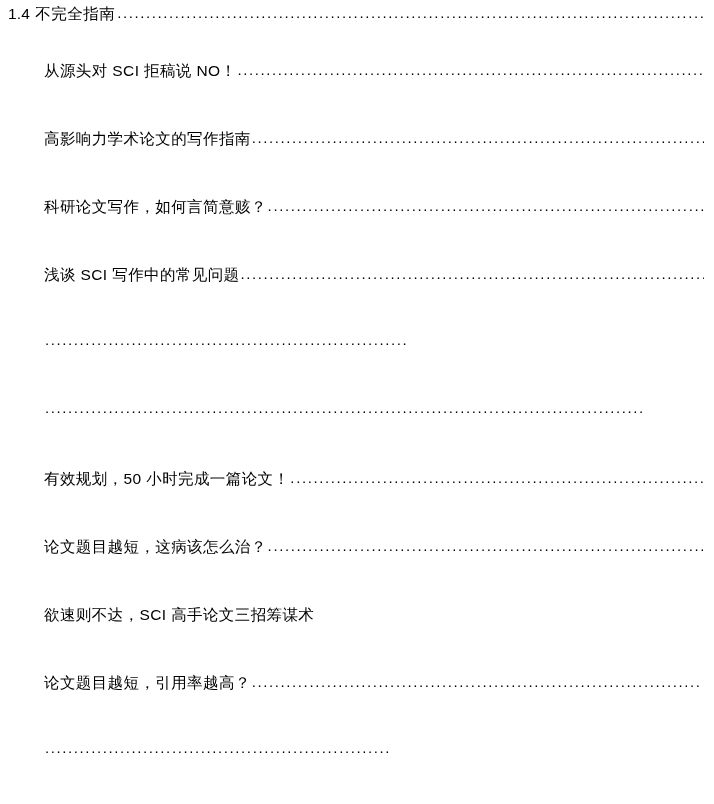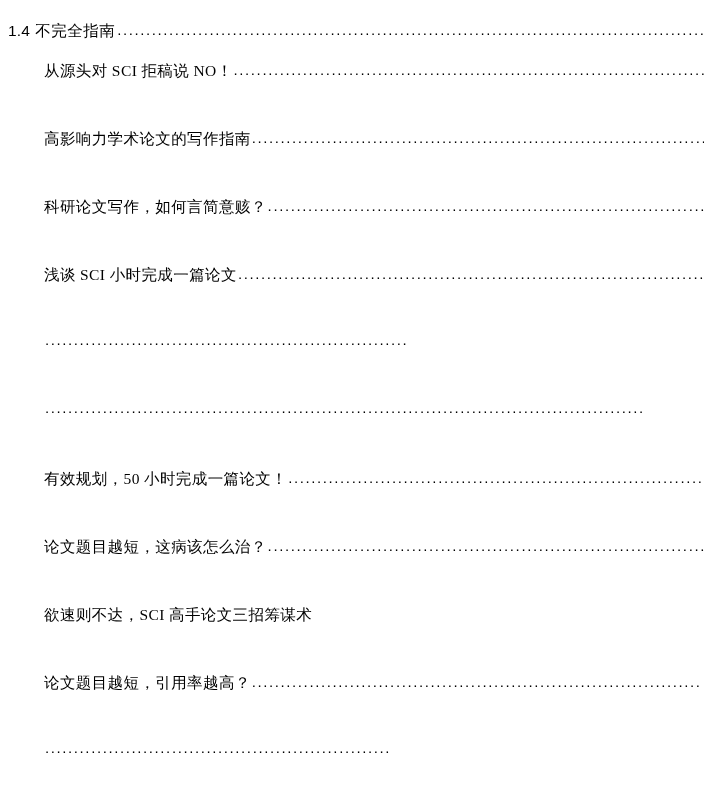--- a/index.html
+++ b/index.html
@@ -25,21 +25,20 @@
   .toc-heading {
     position: absolute;
     top: 4px;
     left: 8px;
     right: 8px;
     display: flex;
     align-items: flex-start;
     font-size: 15.5px;
     line-height: 20px;
     white-space: nowrap;
-    margin-top: 17px;
   }
   .toc-heading .num {
     margin-right: 5px;
     letter-spacing: 0.2px;
   }
   .toc-heading .title {
     letter-spacing: 0.5px;
   }
   .dots {
     flex: 1 1 auto;
@@ -66,21 +65,20 @@
     padding-left: 44px;
     padding-right: 10px;
     box-sizing: border-box;
     white-space: nowrap;
   }
   .toc-entry .entry-title {
     font-size: 15.5px;
     line-height: 22px;
     letter-spacing: 0.4px;
     flex: 0 0 auto;
-    font-family: Liberation Serif, serif;
   }
   .toc-entry .dots {
     margin-left: 1px;
   }
 </style>
 </head>
 <body>
 
 <div class="page">
 
@@ -101,21 +99,21 @@
       <span class="entry-title">高影响力学术论文的写作指南</span>
       <span class="dots">.........................................................................................</span>
     </div>
 
     <div class="toc-entry">
       <span class="entry-title">科研论文写作，如何言简意赅？</span>
       <span class="dots">................................................................................</span>
     </div>
 
     <div class="toc-entry">
-      <span class="entry-title">浅谈 SCI 小时完成一篇论文</span>
+      <span class="entry-title">浅谈 SCI 写作中的常见问题</span>
       <span class="dots">..............................................................................................</span>
     </div>
 
     <div class="toc-entry">
       <span class="dots">...............................................................</span>
     </div>
 
     <div class="toc-entry">
       <span class="dots">........................................................................................................</span>
     </div>

